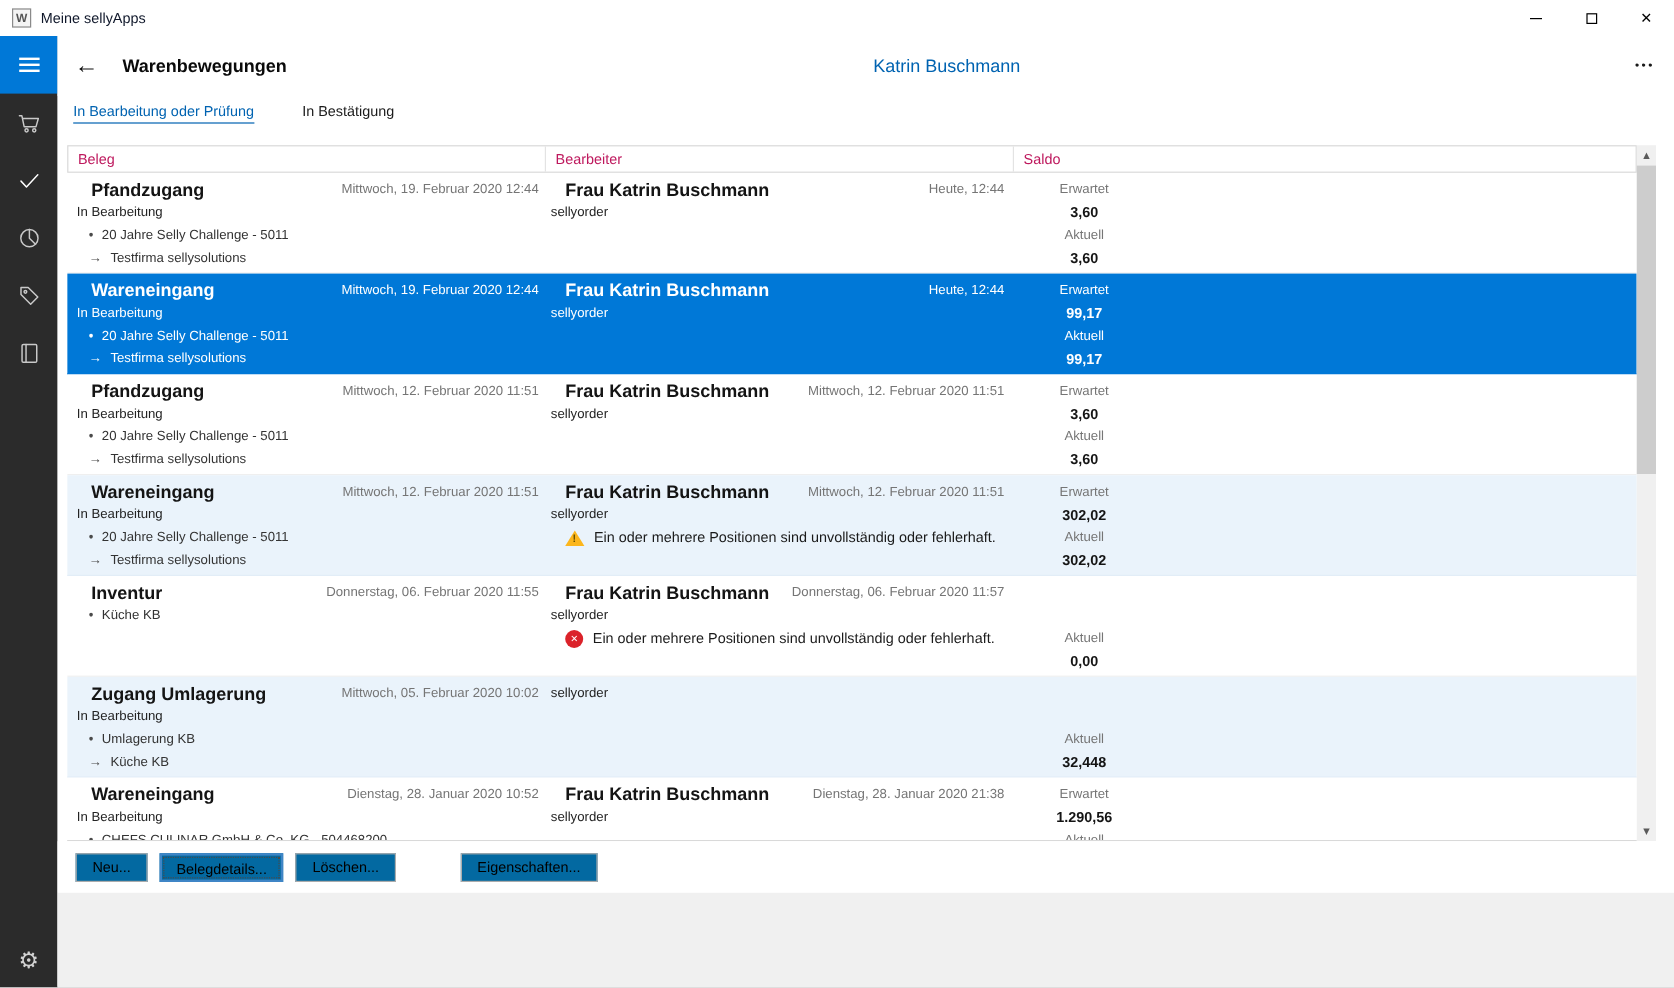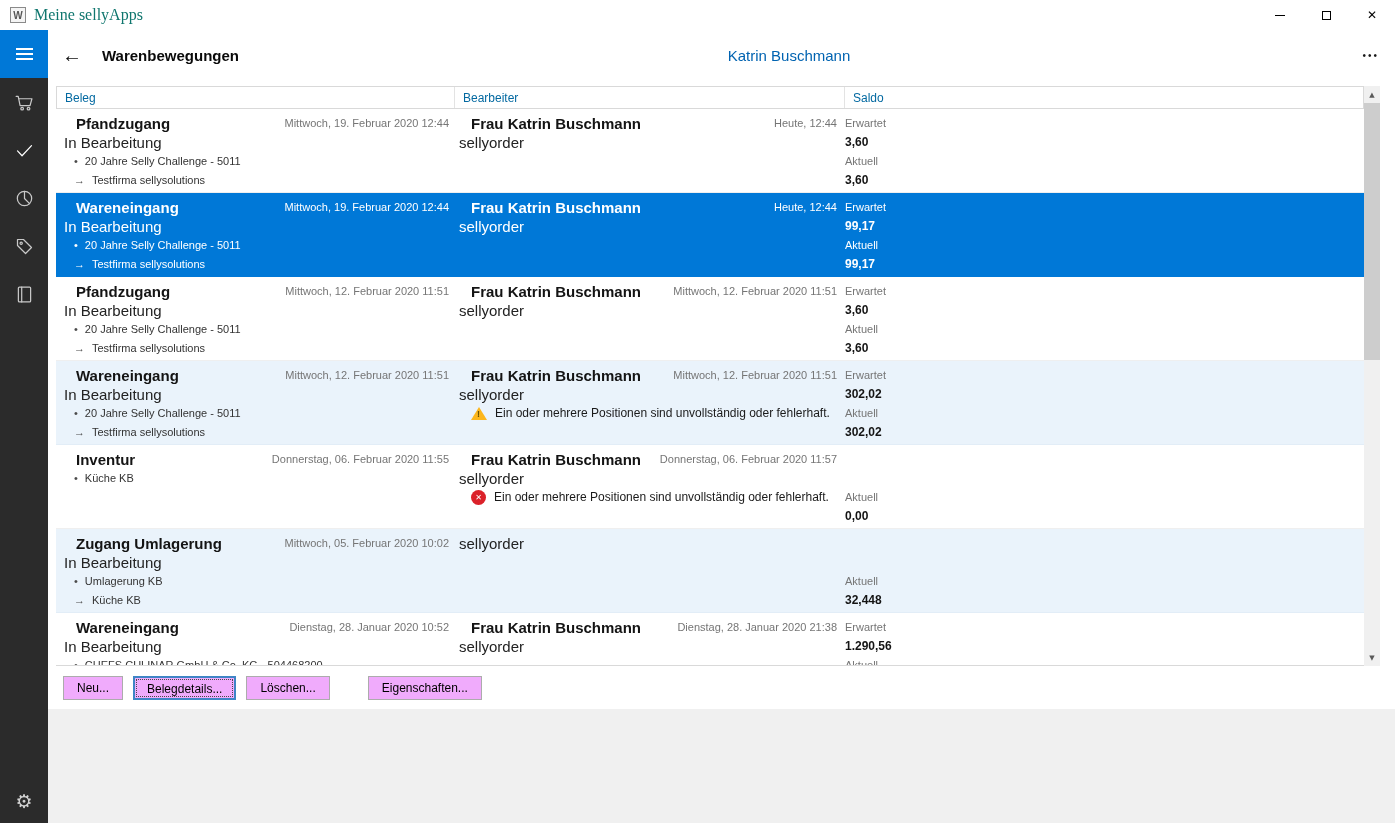--- a/index.html
+++ b/index.html
@@ -3,21 +3,21 @@
 <meta charset="utf-8">
 <style>
   * { margin:0; padding:0; box-sizing:border-box; }
   html,body { width:1395px; height:823px; overflow:hidden; }
   body { font-family:"Liberation Sans","DejaVu Sans",sans-serif; background:#fff; color:#1a1a1a; }
   .window { width:1395px; height:823px; display:flex; flex-direction:column; background:#fff; box-shadow: inset 0 0 0 1px #5a5a5a; overflow:hidden; }
 
   
   .titlebar { height:30px; display:flex; align-items:center; background:#fff; flex-shrink:0; }
   .app-icon { width:16px; height:16px; margin-left:10px; border:1px solid #8a8a8a; color:#555; font-size:10px; font-weight:bold; display:flex; align-items:center; justify-content:center; background:#f4f4f4; }
-  .tb-title { margin-left:8px; font-size:16px; color:#0f766e;font-family:Liberation Serif, serif; }
+  .tb-title { margin-left:8px; font-size:12px; color:#0f172a; }
   .tb-spacer { flex:1; }
   .win-btn { width:46px; height:30px; display:flex; align-items:center; justify-content:center; cursor:default; }
   .glyph-min { width:10px; height:1px; background:#000; }
   .glyph-max { width:9px; height:9px; border:1px solid #000; }
   .glyph-close { font-size:12px; color:#000; line-height:1; }
 
   
   .body-row { flex:1; display:flex; min-height:0; }
   .sidebar { width:48px; background:#2b2b2b; display:flex; flex-direction:column; flex-shrink:0; }
   .hamburger-btn { width:48px; height:48px; background:#0078d7; display:flex; flex-direction:column; align-items:center; justify-content:center; gap:3px; }
@@ -41,62 +41,62 @@
   .tab { font-size:15px; color:#5f5f5f; }
   .tab.active { color:#1a1a1a; font-weight:bold; }
   .subtabs { height:35px; display:flex; align-items:flex-start; gap:40px; padding-left:13px; padding-top:6px; flex-shrink:0; }
   .subtab { font-size:12px; color:#1a1a1a; padding-bottom:2px; }
   .subtab.active { color:#0063b1; border-bottom:1px solid #0063b1; }
 
   
   .table-wrap { margin:6px 15px 0 8px; height:580px; display:flex; flex-shrink:0; }
   .table-main { flex:1; display:flex; flex-direction:column; border-bottom:1px solid #d9d9d9; min-width:0; }
   .table-header { display:flex; height:23px; border:1px solid #d9d9d9; background:#fff; flex-shrink:0; }
-  .th { font-size:12px; color:#0369a1; padding:0 8px; border-right:1px solid #e3e3e3; display:flex; align-items:center; white-space:nowrap; overflow:hidden; }
+  .th { font-size:12px; color:#be185d; padding:0 8px; border-right:1px solid #e3e3e3; display:flex; align-items:center; white-space:nowrap; overflow:hidden; }
   .th:last-child { border-right:none; }
   .th-beleg { width:398px; } .th-bearbeiter { width:390px; } .th-saldo { width:125px; } .th-bemerkung { flex:1; }
   .table-body { flex:1; overflow:hidden; }
 
   .trow { display:flex; height:84px; border-bottom:1px solid #efefef; background:#fff; }
   .trow:nth-child(even) { background:#eaf3fb; border-bottom-color:#e2edf7; }
   .trow.selected { background:#0078d7; border-bottom-color:#0078d7; }
   .trow.selected * { color:#fff; }
 
   .line { height:19px; line-height:19px; white-space:nowrap; overflow:hidden; }
   .cell-beleg { width:399px; padding:5px 6px 0 8px; }
   .cell-beleg .l1, .cell-bearbeiter .l1 { display:flex; justify-content:space-between; }
   .doc-type, .b-name { font-weight:bold; font-size:15px; color:#141414;margin-left:12px; }
   .doc-date { font-size:11px; color:#757575; }
-  .status, .b-system { font-size:15px; color:#232323; }
+  .status, .b-system { font-size:11px; color:#232323; }
   .item-line { font-size:11px; color:#333; padding-left:10px; display:flex; gap:7px; align-items:baseline; }
   .bullet, .arrow { color:#4a4a4a; flex-shrink:0; }
   .cell-bearbeiter { width:390px; padding:5px 8px 0 4px; }
   .warning-line { display:flex; align-items:center; gap:8px; padding-left:12px; font-size:12px; color:#1a1a1a; }
-  .cell-saldo { width:125px; padding:5px 8px 0 0; text-align:left; }
+  .cell-saldo { width:125px; padding:5px 8px 0 0; text-align:center; }
   .s-label { font-size:11px; color:#757575; }
   .s-value { font-size:12px; font-weight:bold; color:#141414; }
   .cell-bemerkung { flex:1; }
 
   .warn-icon { display:none; flex-shrink:0; }
   .warn-icon.warning { display:block; width:0; height:0; border-left:8px solid transparent; border-right:8px solid transparent; border-bottom:13px solid #fcb61c; position:relative; }
   .warn-icon.warning::after { content:"!"; position:absolute; left:-2px; top:2px; font-size:9px; font-weight:bold; color:#6b5200; line-height:11px; }
   .warn-icon.error { display:flex; width:15px; height:15px; border-radius:50%; background:#db222a; align-items:center; justify-content:center; }
   .warn-icon.error::after { content:"\2715"; color:#fff; font-size:8px; font-weight:bold; }
 
   
   .scrollbar { width:16px; background:#f0f0f0; display:flex; flex-direction:column; flex-shrink:0; }
   .scroll-btn { height:17px; display:flex; align-items:center; justify-content:center; font-size:7px; color:#5a5a5a; font-family:"DejaVu Sans",sans-serif; }
   .scroll-track { flex:1; position:relative; }
   .scroll-thumb { position:absolute; top:0; left:0; right:0; height:47%; background:#cdcdcd; }
 
   
   .button-bar { height:43px; padding:10px 0 0 15px; display:flex; gap:10px; background:#fff; flex-shrink:0; }
-  .btn { height:24px; padding:0 13px; background:#f0abfc; border:1px solid #acacac; font-size:12px; font-family:inherit; color:#000; white-space:nowrap; }
+  .btn { height:24px; padding:0 13px; background:#0369a1; border:1px solid #acacac; font-size:12px; font-family:inherit; color:#000; white-space:nowrap; }
   .btn.focused { border:2px solid #3f85c6; outline:1px dotted #4a4a4a; outline-offset:-4px; padding:4px 12px; }
-  .btn.gap-left { margin-left:28px; }
+  .btn.gap-left { margin-left:44px; }
   .footer-strip { flex:1; background:#f0f0f0; }
 </style>
 </head>
 <body>
 
 <div class="window">
 
   <div class="titlebar">
     <span class="app-icon">W</span>
     <span class="tb-title">Meine sellyApps</span>
@@ -158,20 +158,24 @@
     <div class="content">
 
       <div class="app-header">
         <span class="back-btn">←</span>
         <span class="page-title">Warenbewegungen</span>
         <span class="user-name">Katrin Buschmann</span>
         <span class="more-btn">•••</span>
       </div>
 
 
+      <div class="subtabs">
+        <span class="subtab active">In Bearbeitung oder Prüfung</span>
+        <span class="subtab">In Bestätigung</span>
+      </div>
 
       <div class="table-wrap">
         <div class="table-main">
           <div class="table-header">
             <span class="th th-beleg">Beleg</span>
             <span class="th th-bearbeiter">Bearbeiter</span>
             <span class="th th-saldo">Saldo</span>
           </div>
           <div class="table-body">
               <div class="trow">

